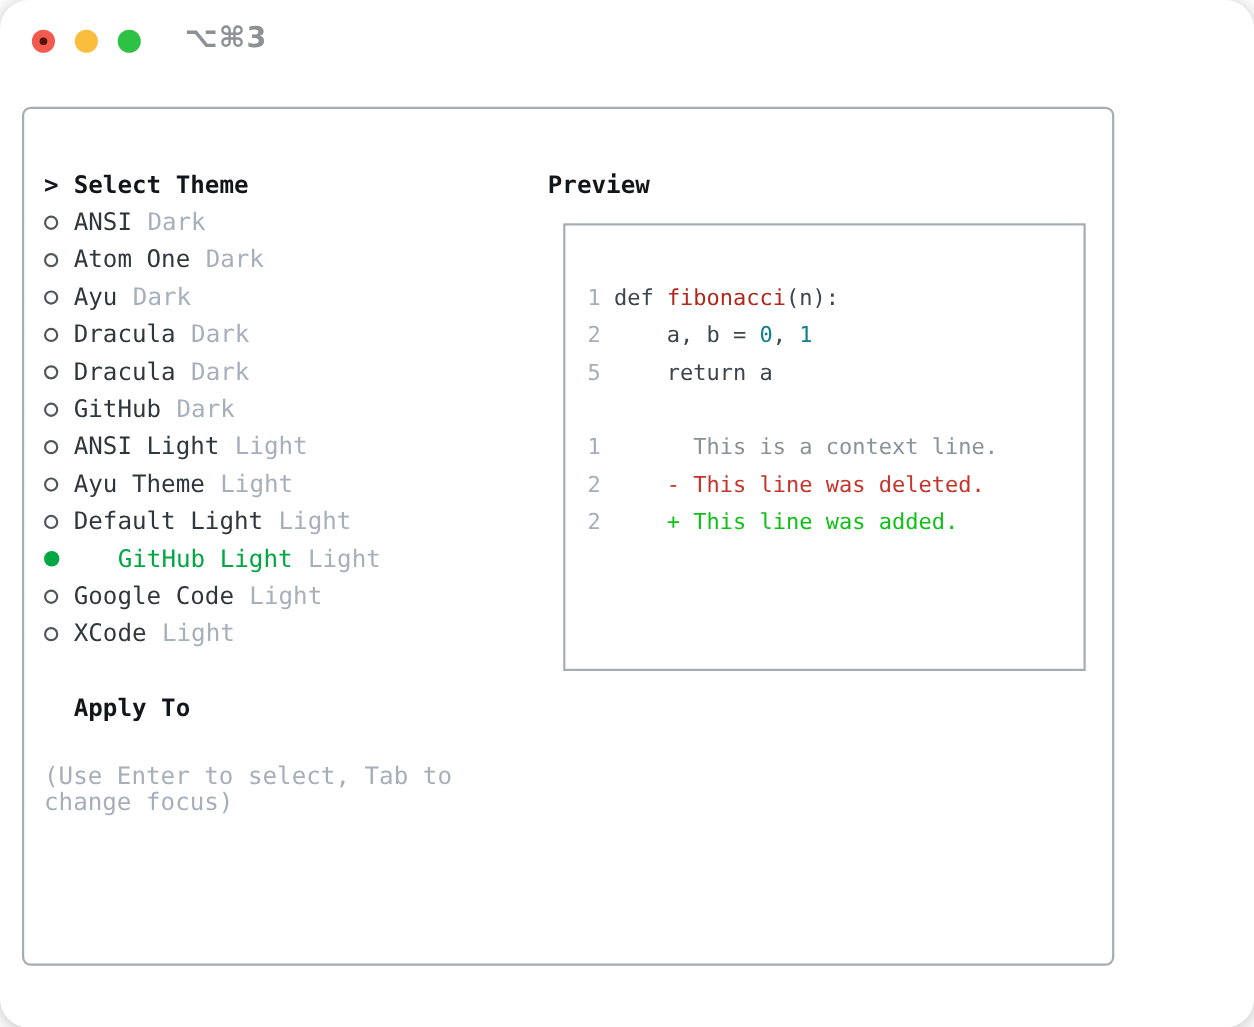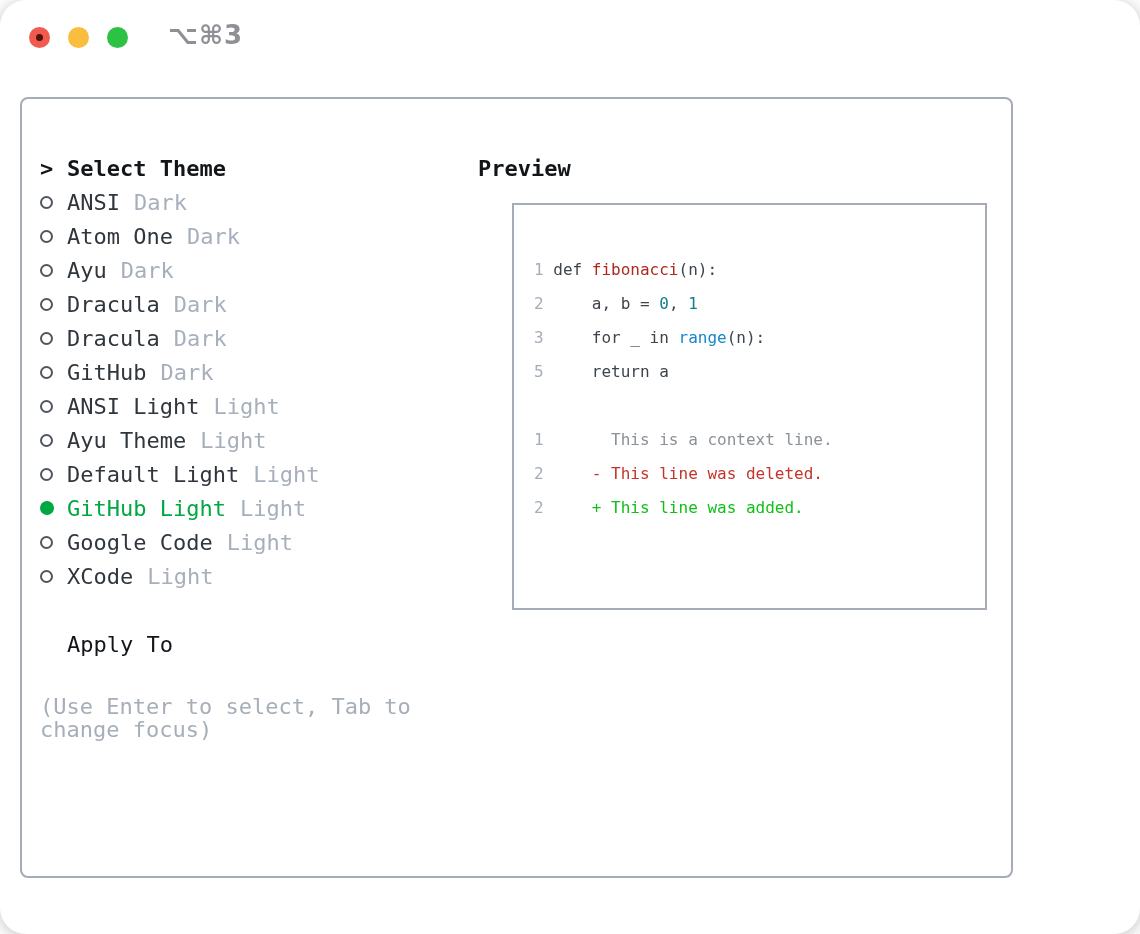--- a/index.html
+++ b/index.html
@@ -65,51 +65,51 @@
   .left-col {
     position: absolute; left: 18px; top: 52px; width: 445px;
     font-family: "DejaVu Sans Mono", monospace;
     font-size: 22px; color: var(--item-text);
   }
   .row { height: 34px; display: flex; align-items: center; }
   .marker { width: 27px; flex: 0 0 27px; display: flex; align-items: center; }
   .prompt-char { font-weight: 700; color: var(--header-text); }
   .header-text { font-weight: 700; color: var(--header-text); }
   .apply-header { margin-top: 34px; }
-  .apply-header .header-text { font-weight: 400; text-align: right; }
+  .apply-header .header-text { font-weight: 700; text-align: right; }
 
   .radio {
     width: 13px; height: 13px; border: 2px solid #50565e;
     border-radius: 50%; background: transparent;
   }
   .selected .radio {
     width: 14px; height: 14px; border: none; background: var(--accent-green);
   }
   .t-name { white-space: pre; }
-  .selected .t-name { color: var(--accent-green); }
+  .selected .t-name { color: var(--accent-green); margin-left: 40px; }
   .t-variant { color: var(--variant-text); margin-left: 14px; white-space: pre; }
 
   .help {
     margin-top: 34px; width: 440px;
     line-height: 23px; color: var(--help-text);
   }
 
   
   .preview-header {
-    position: absolute; left: 456px; top: 52px; height: 34px;
+    position: absolute; left: 476px; top: 52px; height: 34px;
     display: flex; align-items: center;
     font-family: "DejaVu Sans Mono", monospace; font-size: 22px;
   }
   .preview-box {
     position: absolute; left: 490px; top: 104px;
     width: 475px; height: 407px;
     border: 2px solid var(--panel-border);
     padding: 48px 0 0 20px;
     font-family: "DejaVu Sans Mono", monospace;
-    font-size: 16px;
+    font-size: 20px;
     overflow: hidden;
     background: #ffffff;
   }
   .code-line { height: 34px; line-height: 34px; white-space: pre; }
   .lineno { display: inline-block; width: 2ch; color: var(--lineno); }
   .c-plain    { color: var(--code-plain); }
   .c-function { color: var(--code-function); }
   .c-number   { color: var(--code-number); }
   .c-builtin  { color: var(--code-builtin); }
   .c-context  { color: var(--diff-context); }
@@ -237,21 +237,20 @@
     </div>
 
     <div class="preview-header">
       <span class="header-text">Preview</span>
     </div>
 
     <div class="preview-box">
       <div id="code-lines">
           <div class="code-line"><span class="lineno">1</span><span class="code-text"><span class="c-plain">def </span><span class="c-function">fibonacci</span><span class="c-plain">(n):</span></span></div>
           <div class="code-line"><span class="lineno">2</span><span class="code-text"><span class="c-plain">    a, b = </span><span class="c-number">0</span><span class="c-plain">, </span><span class="c-number">1</span></span></div>
-          <div class="code-line"><span class="lineno">3</span><span class="code-text"><span class="c-plain">    for _ in </span><span class="c-builtin">range</span><span class="c-plain">(n):</span></span></div>
           <div class="code-line"><span class="lineno">5</span><span class="code-text"><span class="c-plain">    return a</span></span></div>
           <div class="code-line"><span class="lineno"></span><span class="code-text"></span></div>
           <div class="code-line"><span class="lineno">1</span><span class="code-text"><span class="c-context">      This is a context line.</span></span></div>
           <div class="code-line"><span class="lineno">2</span><span class="code-text"><span class="c-deleted">    - This line was deleted.</span></span></div>
           <div class="code-line"><span class="lineno">2</span><span class="code-text"><span class="c-added">    + This line was added.</span></span></div>
         </div>
     </div>
 
   </div>
 </div>

